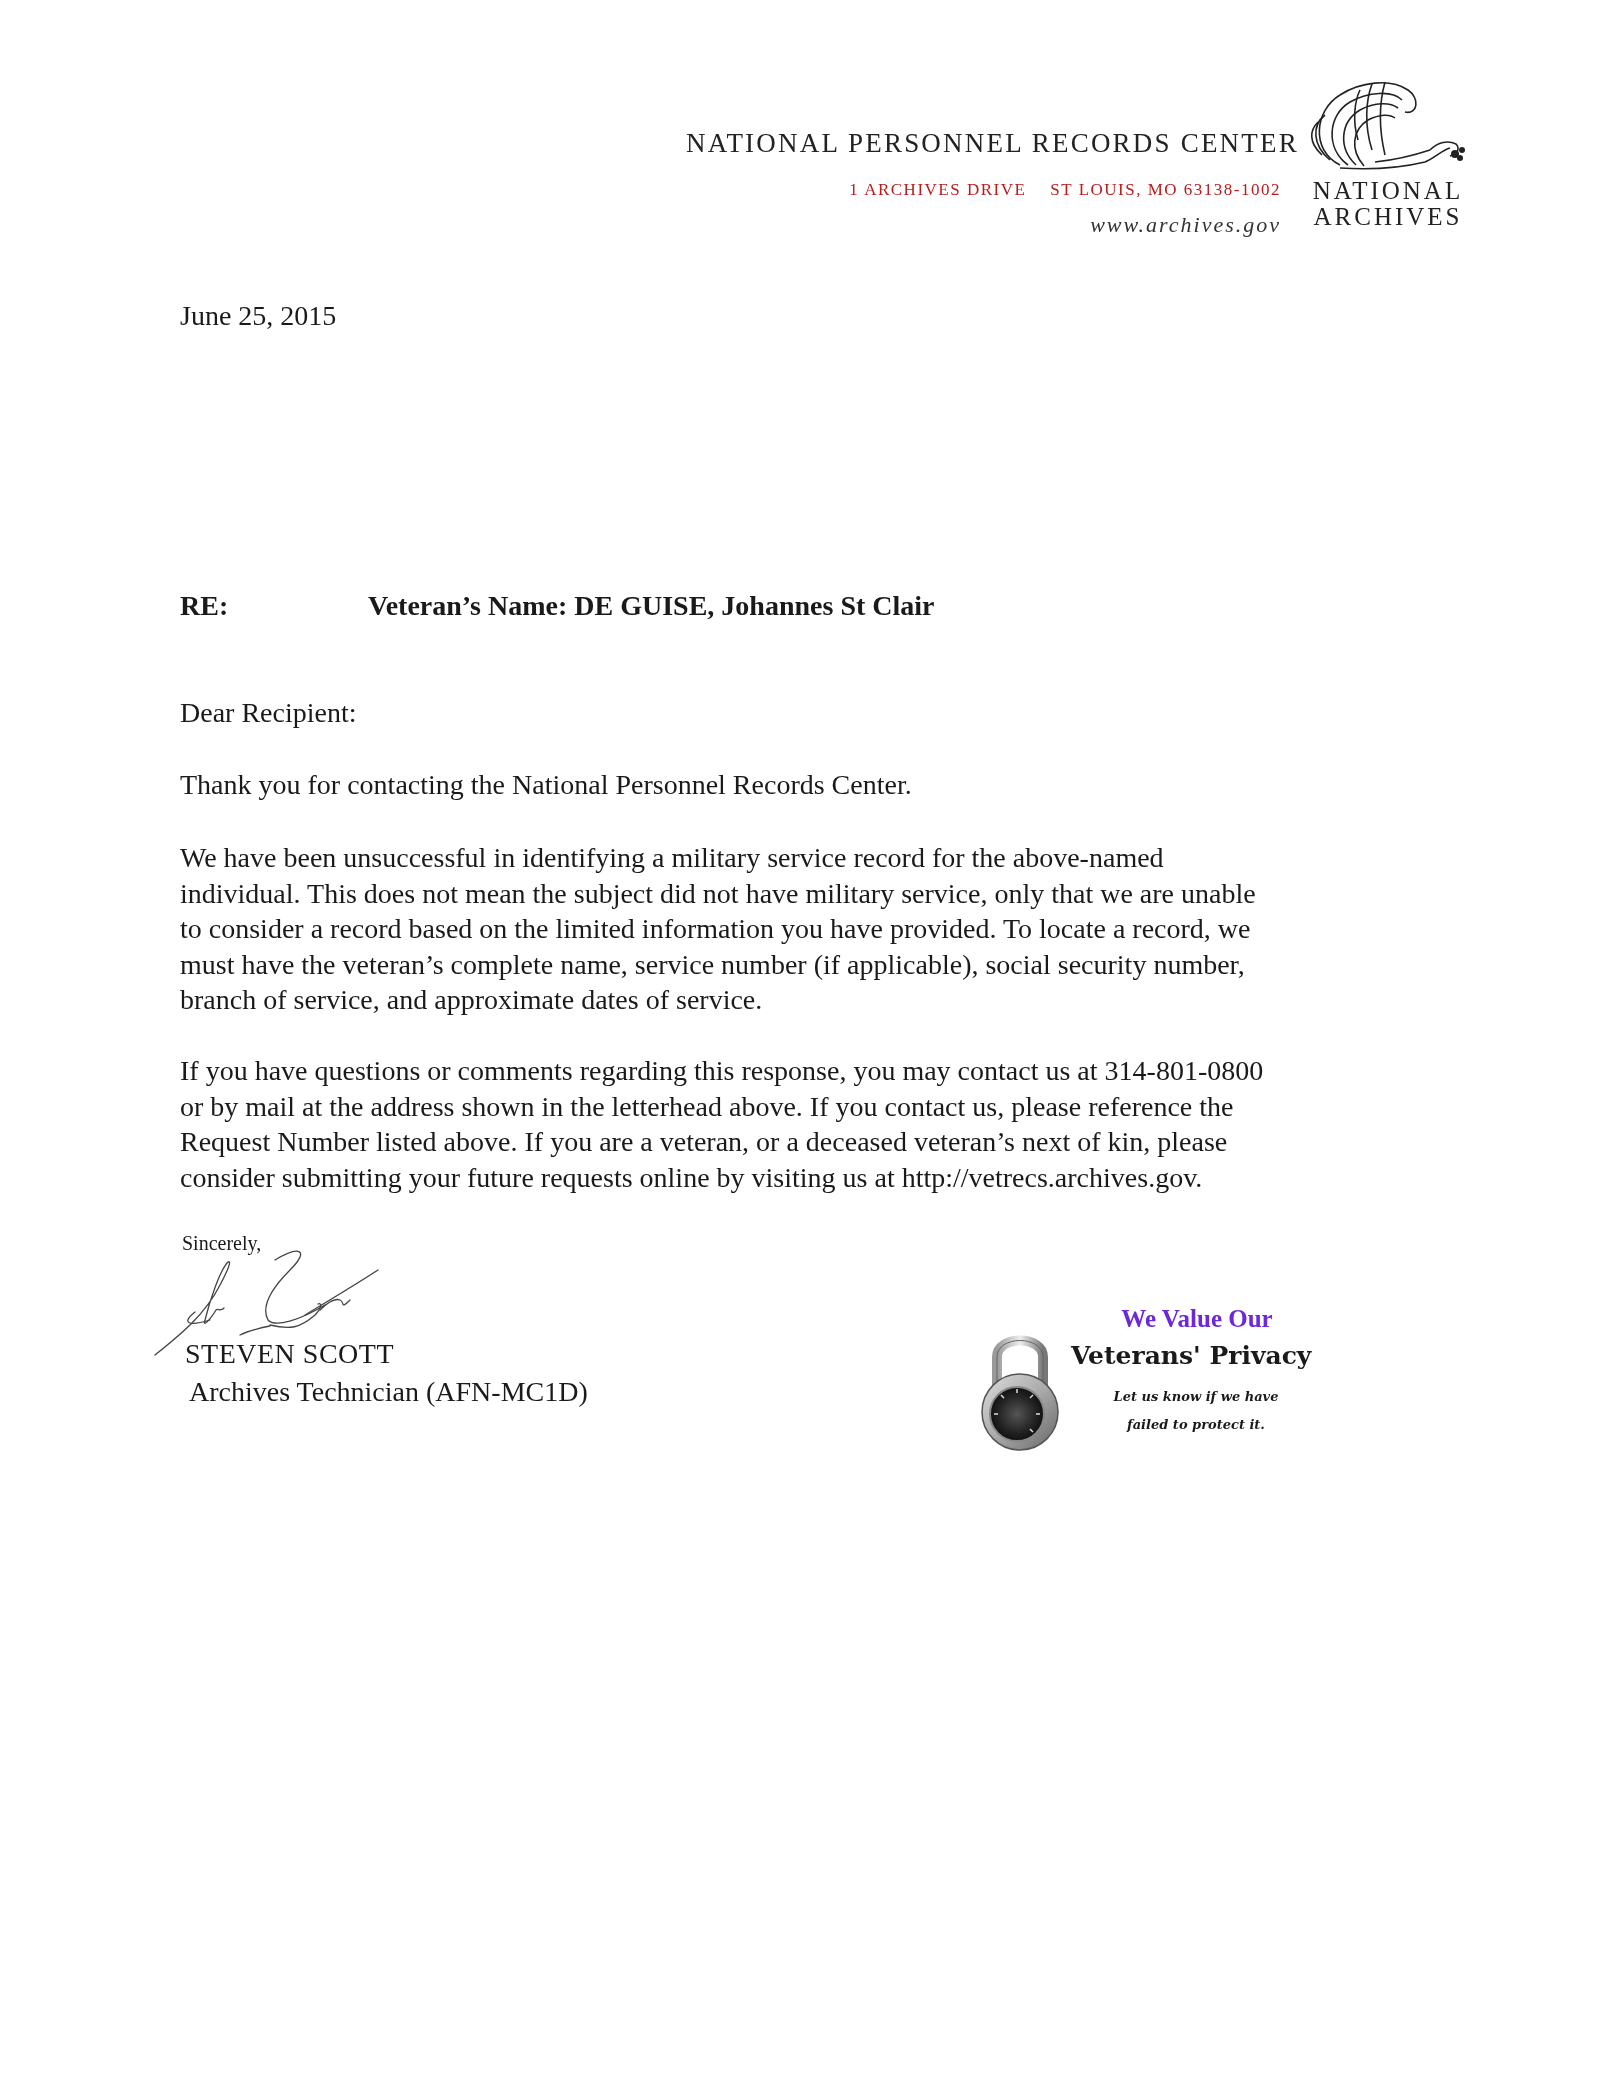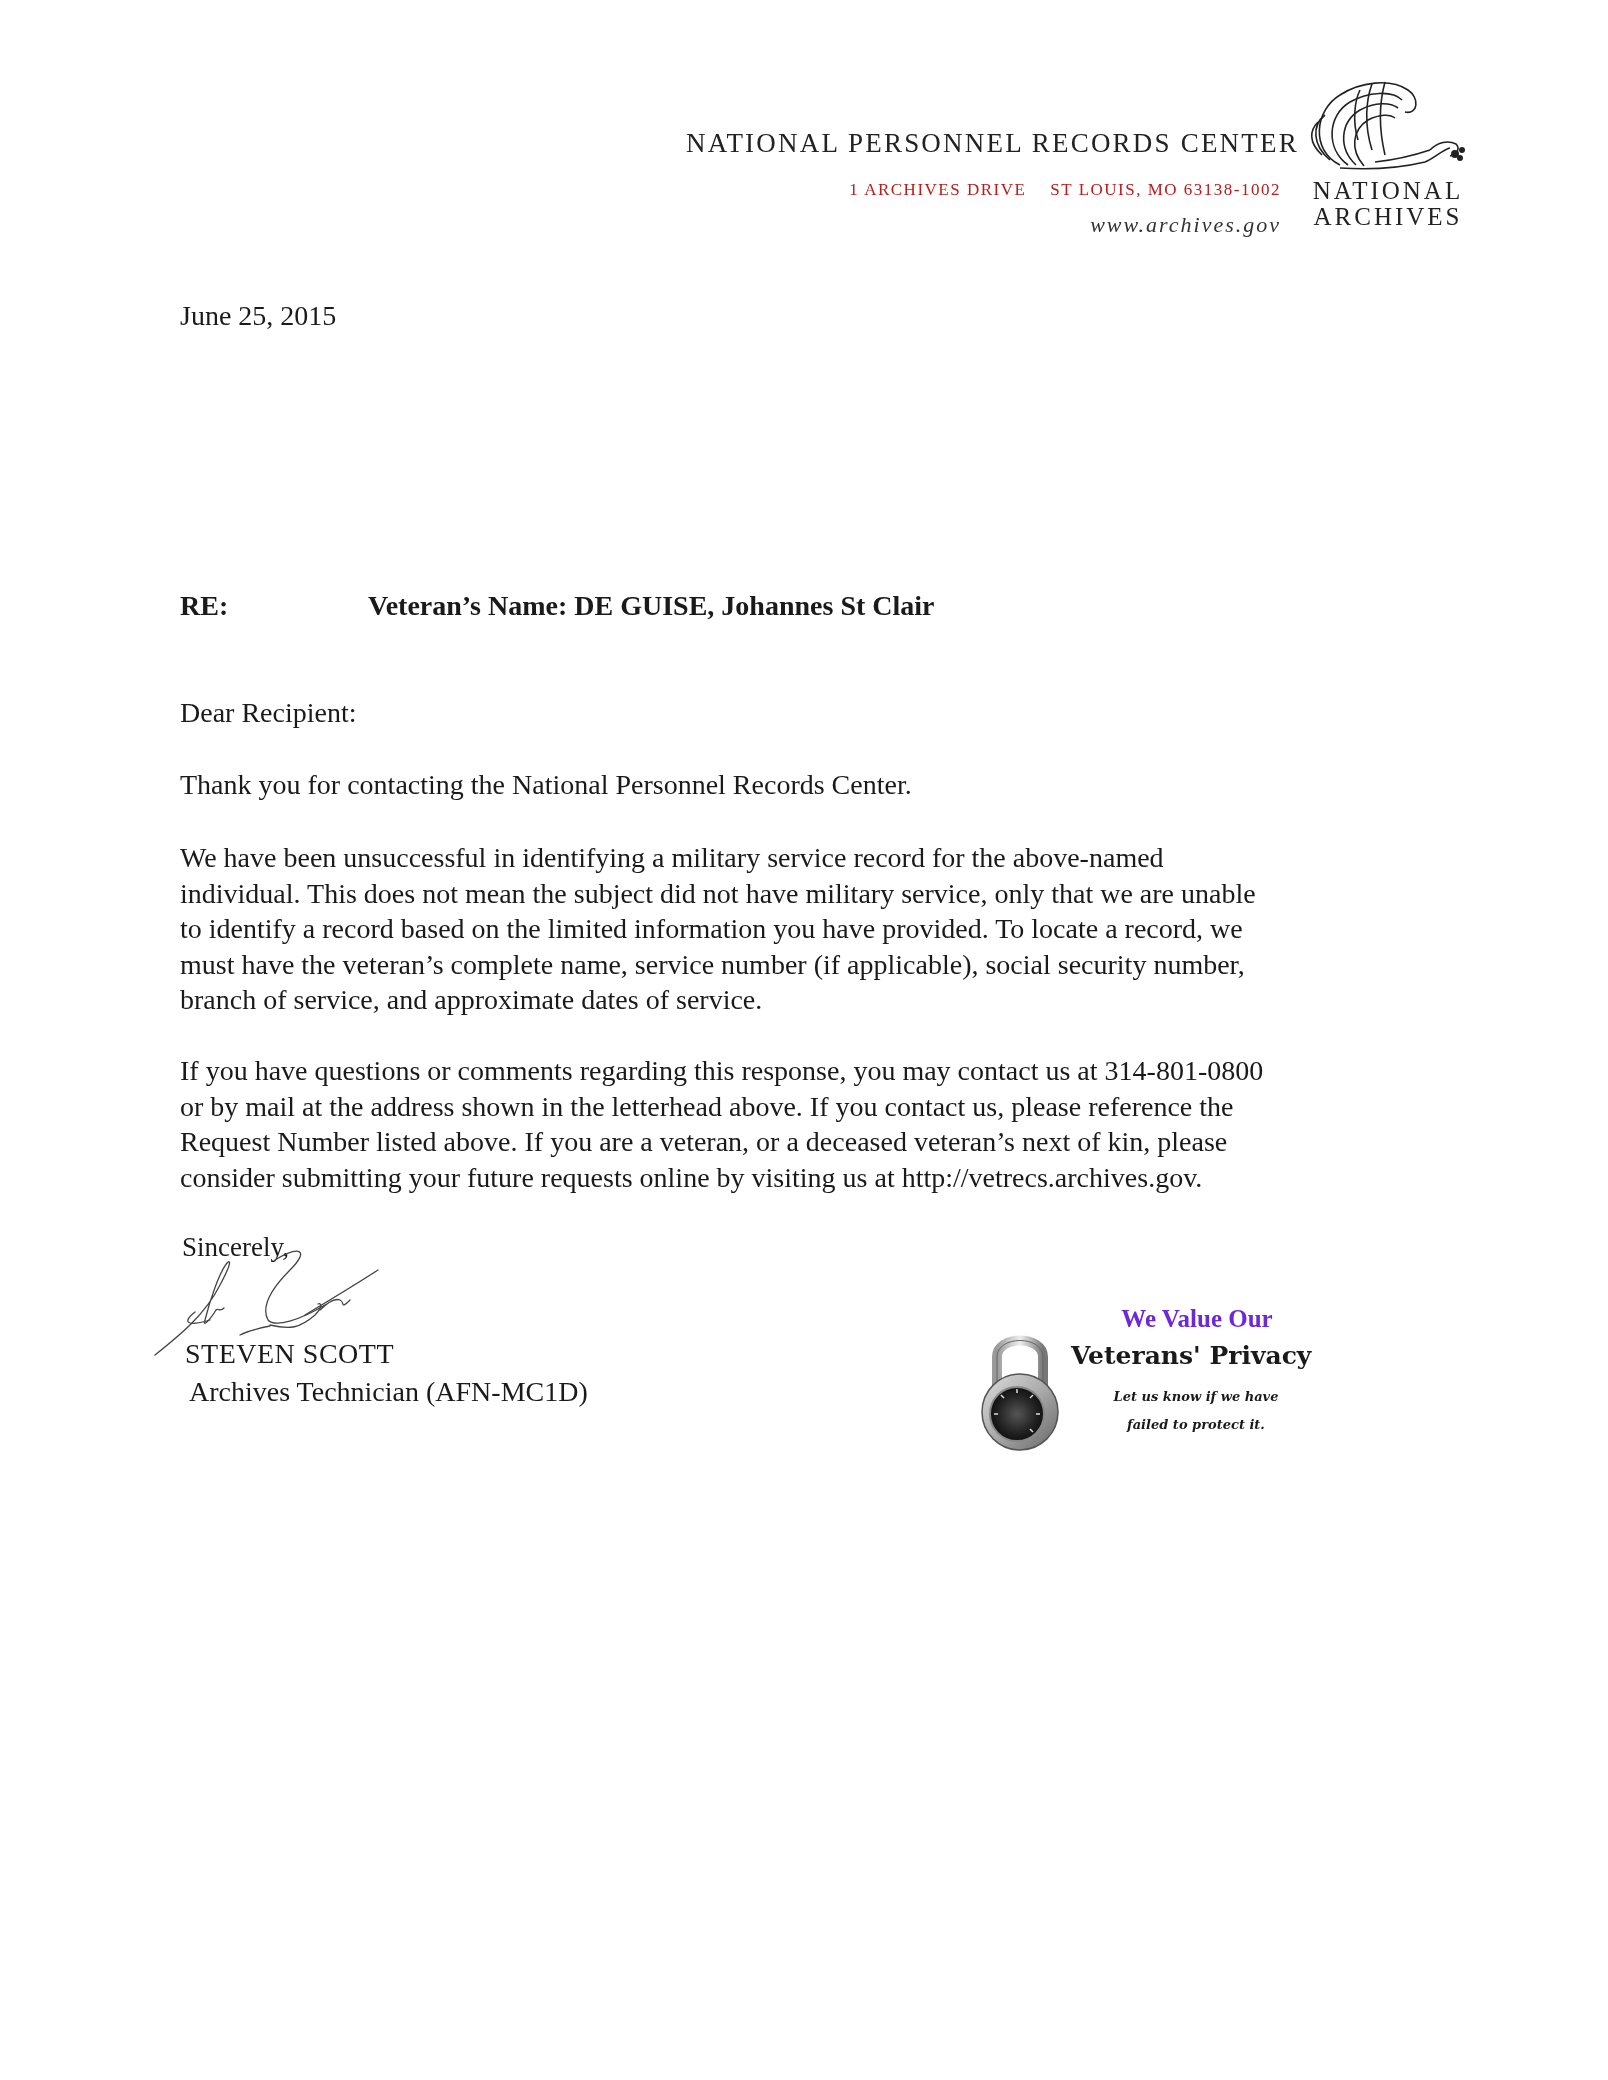--- a/index.html
+++ b/index.html
@@ -20,21 +20,21 @@
   .re-label { position: absolute; left: 180px; top: 590px; font-size: 28px; font-weight: bold; }
   .re-value { position: absolute; left: 368px; top: 590px; font-size: 28px; font-weight: bold; white-space: nowrap; }
   .greeting { position: absolute; left: 180px; top: 697px; font-size: 28px; }
   .para { position: absolute; left: 180px; width: 1230px; font-size: 28px; line-height: 35.5px; }
   .p1 { top: 767px; }
   .p2 { top: 840px; }
   .p3 { top: 1053px; }
   .para .line { display: block; white-space: nowrap; }
 
   
-  .closing { position: absolute; left: 182px; top: 1232px; font-size: 27px; }
+  .closing { position: absolute; left: 182px; top: 1232px; font-size: 20px; }
   .signature { position: absolute; left: 150px; top: 1240px; width: 260px; height: 120px; }
   .signer-name { position: absolute; left: 185px; top: 1338px; font-size: 28px; letter-spacing: 0.5px; }
   .signer-title { position: absolute; left: 189px; top: 1376px; font-size: 28px; }
 
   
   .badge { position: absolute; left: 975px; top: 1305px; width: 345px; height: 150px; }
   .lock { position: absolute; left: 0; top: 22px; width: 90px; height: 125px; }
   .badge-line1 { position: absolute; left: 102px; top: 0; width: 240px; text-align: center; font-family: Liberation Serif, serif; font-weight: bold; font-size: 25px; color: #6d28d9; }
   .badge-line2 { position: absolute; left: 96px; top: 36px; width: 250px; text-align: left; font-family: "DejaVu Serif", serif; font-weight: bold; font-size: 25px; color: #1a1a1a; }
   .badge-line3 { position: absolute; left: 96px; top: 78px; width: 250px; text-align: center; font-family: "DejaVu Serif", serif; font-style: italic; font-weight: bold; font-size: 13px; color: #1a1a1a; line-height: 28px; }
@@ -79,21 +79,21 @@
 
 <div class="greeting">Dear Recipient:</div>
 
 <div class="para p1">
   <span class="line">Thank you for contacting the National Personnel Records Center.</span>
 </div>
 
 <div class="para p2">
   <span class="line">We have been unsuccessful in identifying a military service record for the above-named</span>
   <span class="line">individual.  This does not mean the subject did not have military service, only that we are unable</span>
-  <span class="line">to identify a record based on the limited information you have provided.  To locate a record, we</span>
+  <span class="line">to consider a record based on the limited information you have provided.  To locate a record, we</span>
   <span class="line">must have the veteran’s complete name, service number (if applicable), social security number,</span>
   <span class="line">branch of service, and approximate dates of service.</span>
 </div>
 
 <div class="para p3">
   <span class="line">If you have questions or comments regarding this response, you may contact us at 314-801-0800</span>
   <span class="line">or by mail at the address shown in the letterhead above.  If you contact us, please reference the</span>
   <span class="line">Request Number listed above.  If you are a veteran, or a deceased veteran’s next of kin, please</span>
   <span class="line">consider submitting your future requests online by visiting us at http://vetrecs.archives.gov.</span>
 </div>

